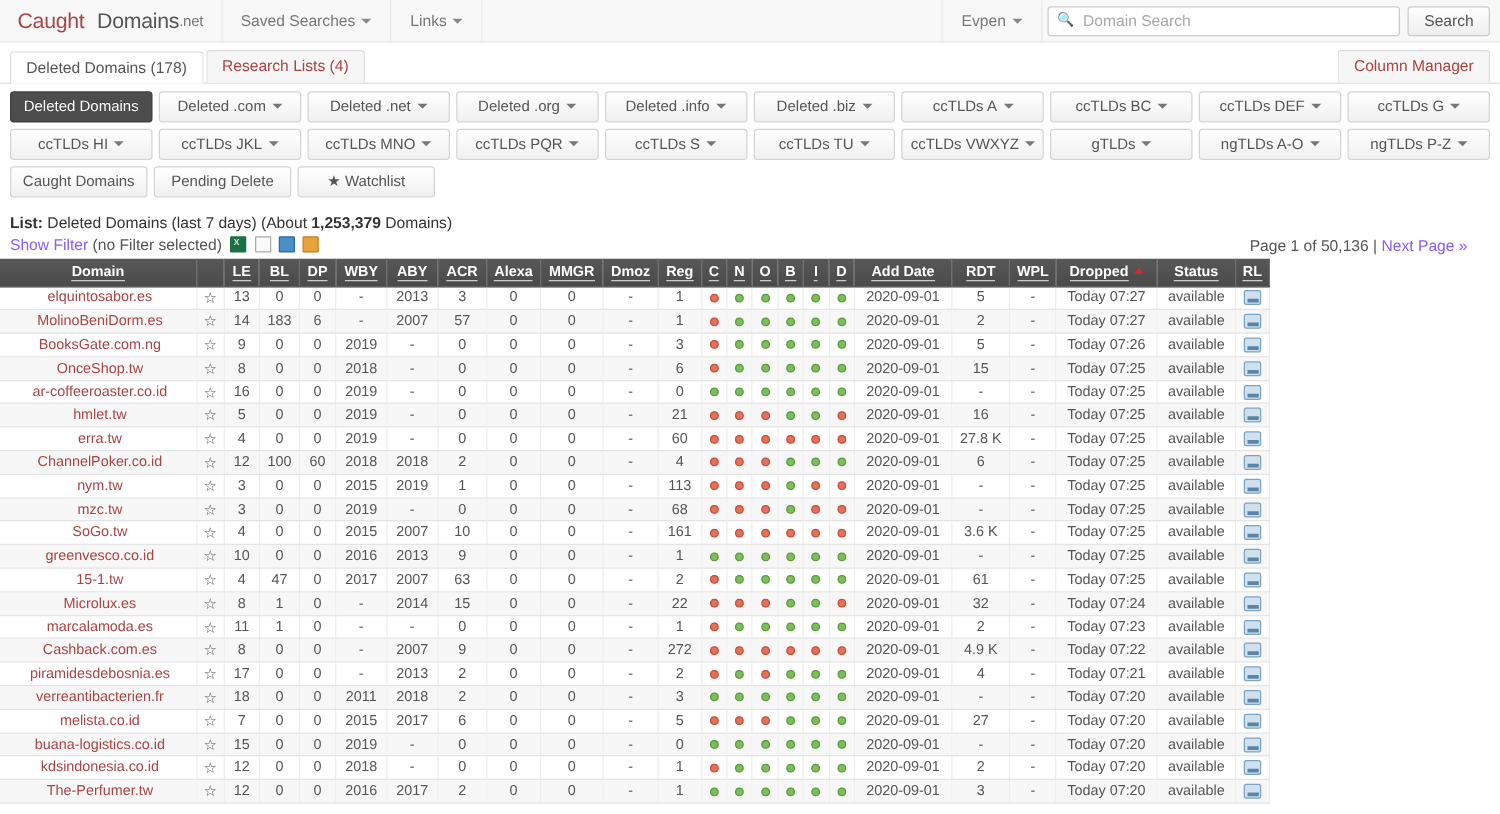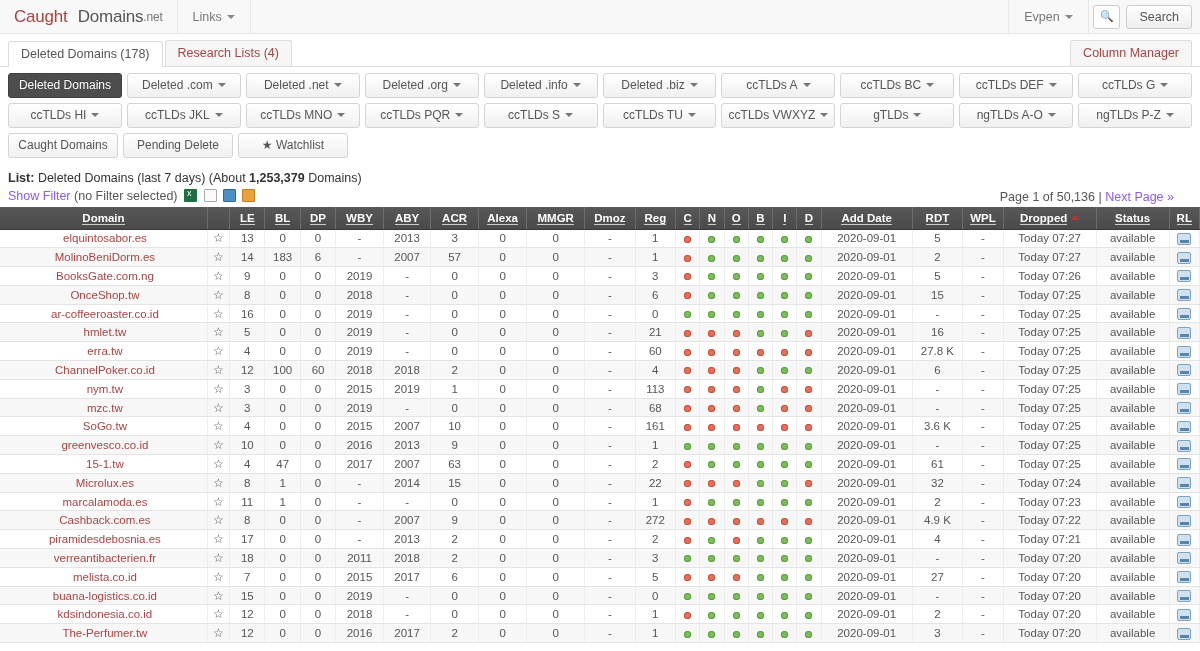--- a/index.html
+++ b/index.html
@@ -196,21 +196,21 @@
   }
   .ico-xls { background: #1d7044; border: 1px solid #15593５; position: relative; }
   .ico-xls:after { content: "x"; position:absolute; left:3px; top:-1px; color:#fff; font-size:9px; }
   .ico-txt { background: #fafafa; border: 1px solid #aaaaaa; }
   .ico-sav { background: #4a90c4; border: 1px solid #2e6a96; }
   .ico-clp { background: #e8a33d; border: 1px solid #c07e1d; }
 
   
   .tablewrap { padding: 0 0 0 0; }
   table.dt {
-    width: 1200px;
+    width: 1016px;
     border-collapse: collapse;
     font-size: 11.5px;
   }
   table.dt thead th {
     background: linear-gradient(#585858, #4a4a4a);
     color: #ffffff;
     font-weight: bold;
     font-size: 11.5px;
     height: 22px;
     padding: 0 4px;
@@ -297,31 +297,36 @@
 </head>
 <body>
 
 <div class="navbar">
   <a class="brand">
     <span class="b-expired">Caught</span>
       <span class="b-domains">Domains</span>
       <span class="b-net">.net</span>
   </a>
   <div class="nav-item">
+    <span>Saved Searches</span>
+    <span class="caret"></span>
+  </div>
+  <div class="nav-item">
     <span>Links</span>
     <span class="caret"></span>
   </div>
   <div class="nav-right">
     <div class="nav-item">
       <span>Evpen</span>
       <span class="caret"></span>
     </div>
     <div class="search-wrap">
       <div class="search-box">
         <span class="search-ico">🔍</span>
+        <input class="search-input" type="text" placeholder="Domain Search" style="">
       </div>
       <button class="search-btn">Search</button>
     </div>
   </div>
 </div>
 
 <div class="tabstrip">
   <div class="tab active">Deleted Domains (178)</div>
   <div class="tab">Research Lists (4)</div>
   <div class="tab tab-right">Column Manager</div>

